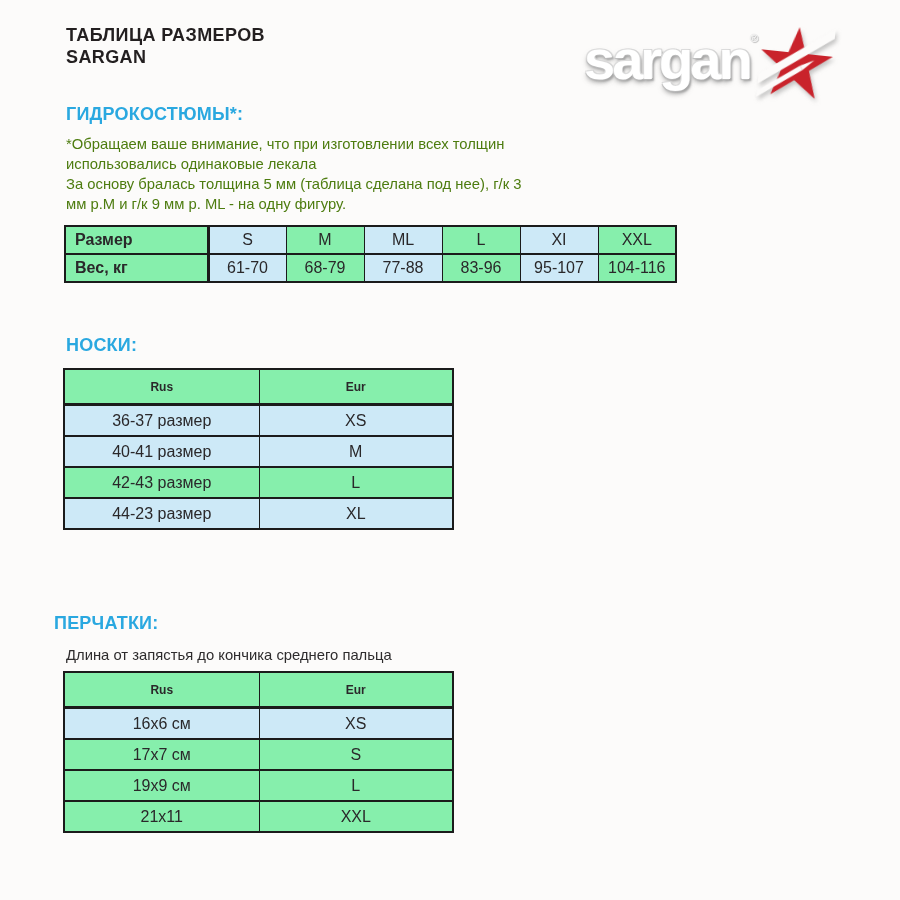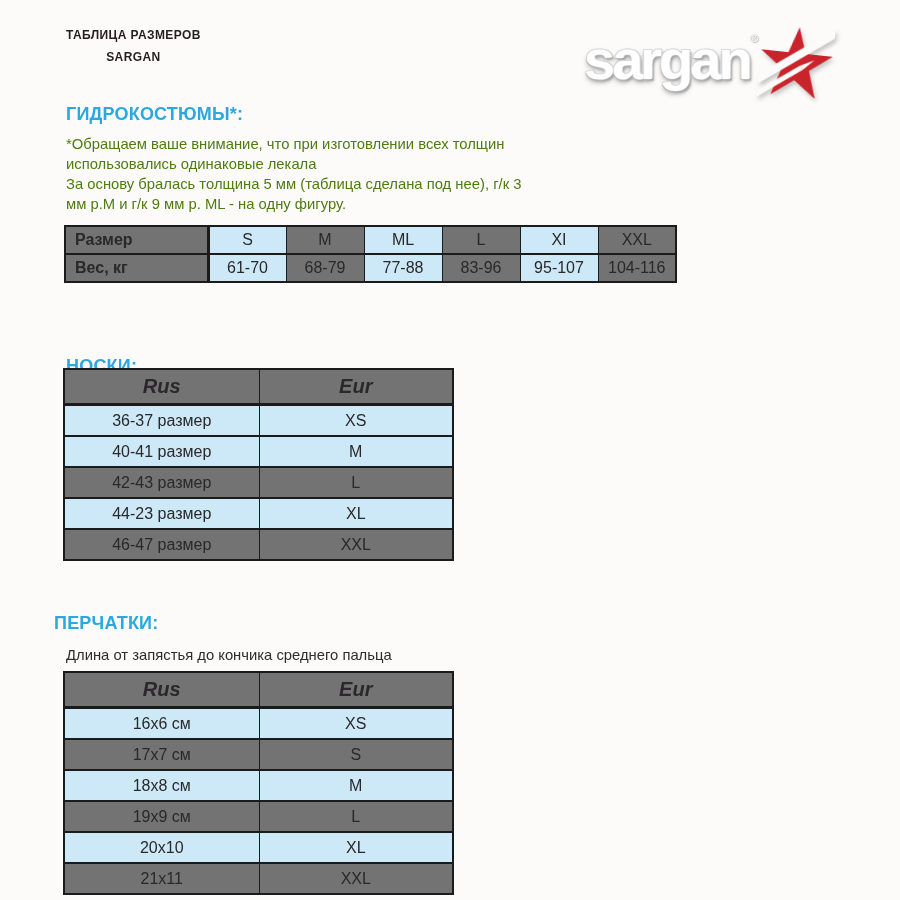--- a/index.html
+++ b/index.html
@@ -4,22 +4,22 @@
 <style>
   html,body { margin:0; padding:0; background:#ffffff; }
   .canvas {
     position:relative; width:900px; height:900px; margin:0 auto;
     background:#fcfbfa;
     font-family:"Liberation Sans", sans-serif;
     color:#222222; overflow:hidden;
   }
 
   
-  .doc-title { position:absolute; left:66px; top:24px; font-size:12px; font-weight:bold;
-               color:#231f20; line-height:22px; letter-spacing:0.4px;text-align:center; }
+  .doc-title { position:absolute; left:66px; top:24px; font-size:18px; font-weight:bold;
+               color:#231f20; line-height:22px; letter-spacing:0.4px; }
   .doc-title div { white-space:nowrap; }
 
   .logo { position:absolute; left:584px; top:24px; width:245px; height:80px; }
   .logo-text {
     position:absolute; left:0; top:6px;
     font-size:56px; font-weight:bold; color:#ffffff; letter-spacing:-3px; line-height:60px;
     text-shadow:
       -1px -1px 0 #dcdcdc, 1px -1px 0 #d6d6d6,
       -1px 1px 1px #bdbdbd, 2px 2px 2px #a7a7a7,
       0 3px 5px rgba(110,110,110,.55);
@@ -37,36 +37,36 @@
   .note {
     position:absolute; left:66px; top:134px; width:520px;
     font-size:14.8px; line-height:20px; color:#4d7c0f; white-space:pre-line;
   }
   .gloves-sub {
     position:absolute; left:66px; top:647px;
     font-size:14.8px; color:#2e2c2d;
   }
 
   
-  table { border-collapse:collapse; table-layout:fixed; background:#737373; position:absolute;padding-left:40px; }
+  table { border-collapse:collapse; table-layout:fixed; background:#86efac; position:absolute;padding-left:40px; }
   td, th {
     border:1px solid #1b1b1b; border-top-width:2px; border-bottom-width:2px;
     text-align:center; vertical-align:middle; padding:0;
     font-size:16px; color:#2a282a; overflow:hidden; white-space:nowrap;
   }
   .tbl { border:2px solid #1b1b1b; }
   .hl { background:#cde9f7; }
 
   
   .wt { left:64px; top:225px; width:611px; }
   .wt td { height:26px; }
   .wt td.lbl { text-align:left; padding-left:9px; font-weight:bold; border-right-width:3px; }
 
   
-  .half th { height:33px; font-weight:bold; border-bottom-width:3px; font-size:20px;font-style:italic; }
+  .half th { height:33px; font-weight:bold; border-bottom-width:3px; font-size:12px; }
   .half td { height:29px; }
   .socks { left:63px; top:368px; width:389px; }
   .gloves { left:63px; top:671px; width:389px; }
 </style>
 </head>
 <body>
 
 <div class="canvas">
 
   <div class="doc-title">
@@ -113,21 +113,21 @@
       <td class="hl">61-70</td>
       <td>68-79</td>
       <td class="hl">77-88</td>
       <td>83-96</td>
       <td class="hl">95-107</td>
       <td>104-116</td>
     </tr>
   </tbody>
     </table>
 
-  <div class="sec-head" style="left:66px; top:356px;">НОСКИ:</div>
+  <div class="sec-head" style="left:66px; top:335px;">НОСКИ:</div>
 
   <table class="tbl half socks">
     <colgroup>
         <col style="width:195px">
         <col style="width:194px">
       </colgroup>
     <tbody>
         <tr>
       <th>Rus</th>
       <th>Eur</th>
@@ -141,24 +141,20 @@
       <td class="hl">M</td>
     </tr>
     <tr>
       <td>42-43 размер</td>
       <td>L</td>
     </tr>
     <tr>
       <td class="hl">44-23 размер</td>
       <td class="hl">XL</td>
     </tr>
-    <tr>
-      <td>46-47 размер</td>
-      <td>XXL</td>
-    </tr>
   </tbody>
     </table>
 
   <div class="sec-head" style="left:54px; top:613px;">ПЕРЧАТКИ:</div>
   <div class="gloves-sub">Длина от запястья до кончика среднего пальца</div>
 
   <table class="tbl half gloves">
     <colgroup>
         <col style="width:195px">
         <col style="width:194px">
@@ -170,30 +166,22 @@
     </tr>
     <tr>
       <td class="hl">16x6 см</td>
       <td class="hl">XS</td>
     </tr>
     <tr>
       <td>17x7 см</td>
       <td>S</td>
     </tr>
     <tr>
-      <td class="hl">18x8 см</td>
-      <td class="hl">M</td>
-    </tr>
-    <tr>
       <td>19x9 см</td>
       <td>L</td>
-    </tr>
-    <tr>
-      <td class="hl">20x10</td>
-      <td class="hl">XL</td>
     </tr>
     <tr>
       <td>21x11</td>
       <td>XXL</td>
     </tr>
   </tbody>
     </table>
 
 </div>
 

